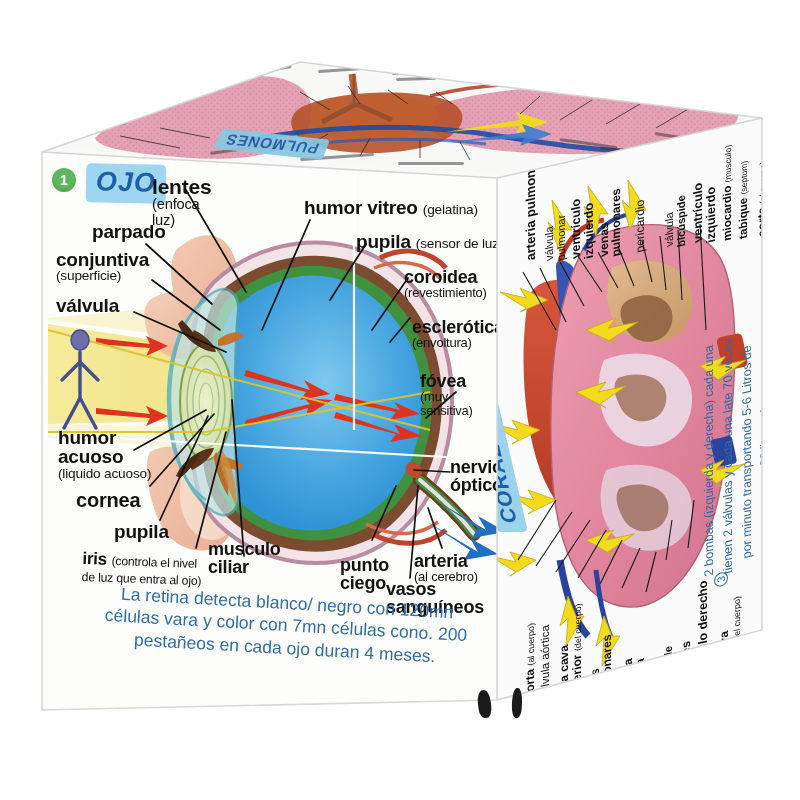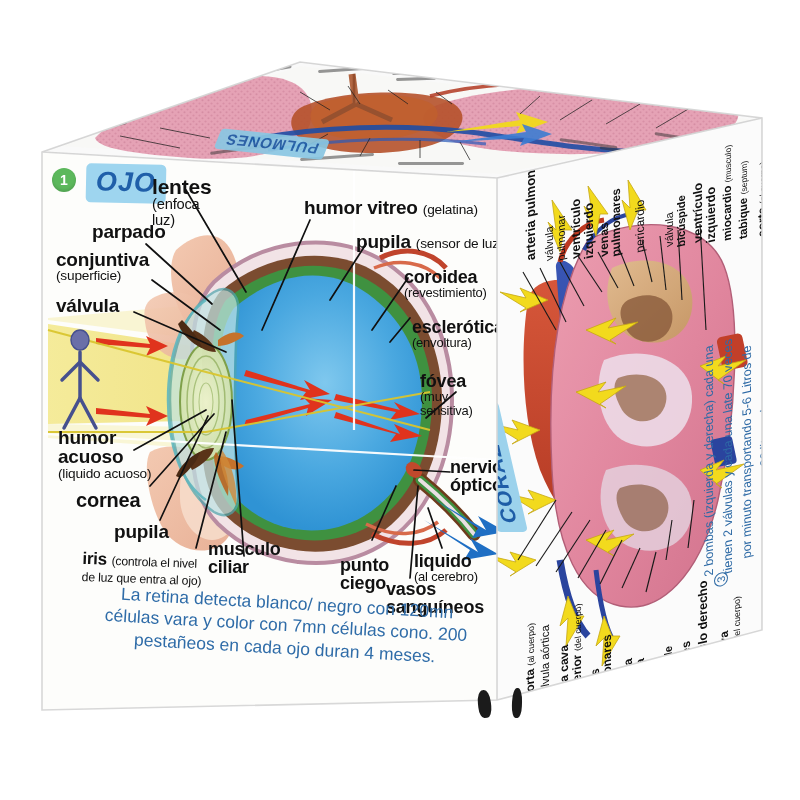--- a/index.html
+++ b/index.html
@@ -540,21 +540,21 @@
     <div class="lbl" style="left:450px;top:458px;font-size:18px;">
       nervio<br>óptico
     </div>
     <div class="lbl" style="left:340px;top:556px;font-size:18px;">
       punto<br>ciego
     </div>
     <div class="lbl" style="left:386px;top:580px;font-size:18px;">
       vasos<br>sanguíneos
     </div>
     <div class="lbl" style="left:414px;top:552px;font-size:18px;">
-      <span>liquido</span>
+      <span>arteria</span>
       <span class="sub">(al cerebro)</span>
     </div>
 
     <div id="caption-front">
       <span>La retina detecta blanco/ negro con 120mn células vara y color con 7mn células cono. 200 pestañeos en cada ojo duran 4 meses.</span>
     </div>
   </div>
 
   <svg class="cube-outline">
     <g fill="none" stroke="#d8d8d8" stroke-width="1.6">

